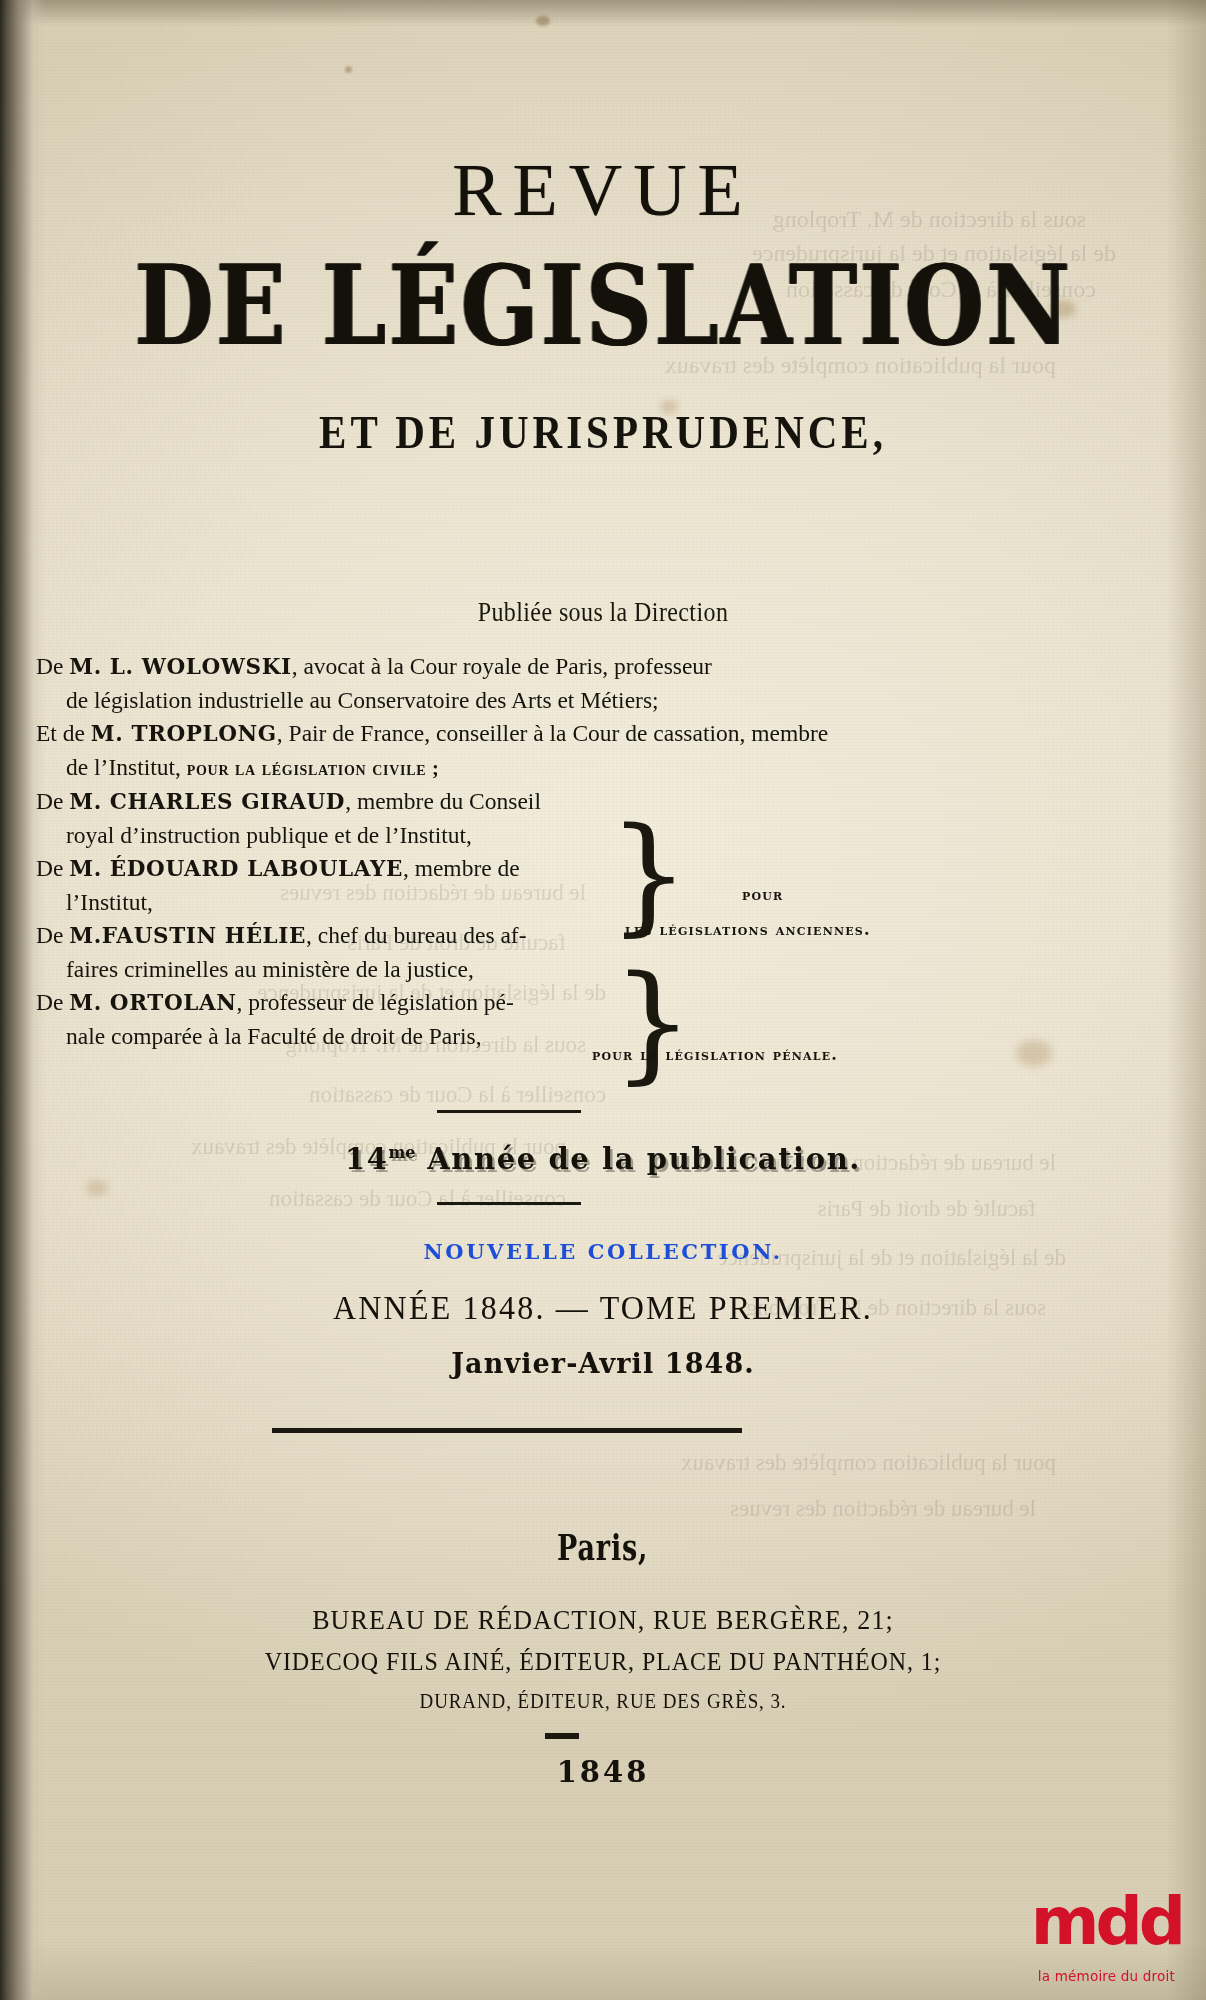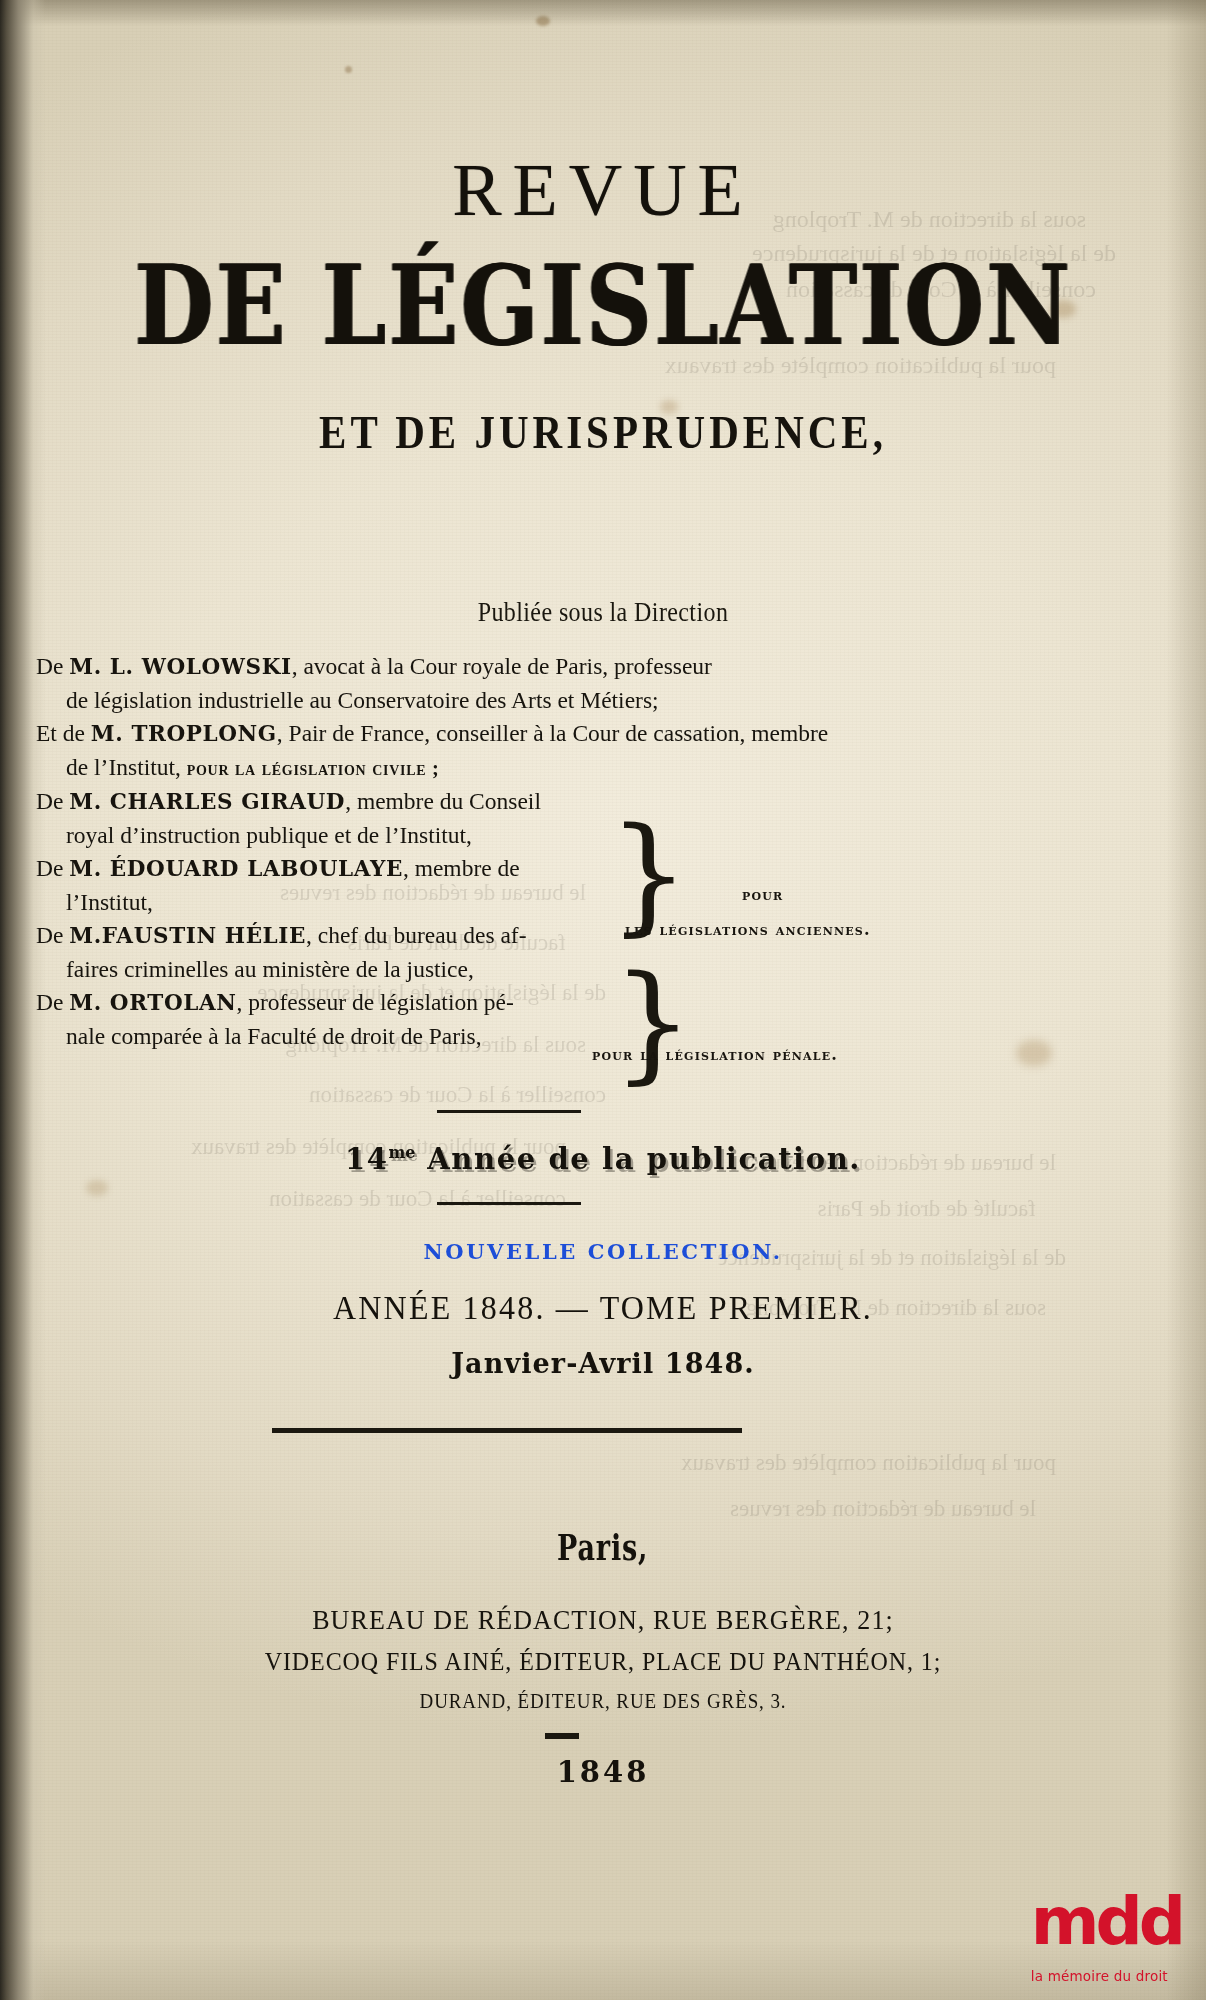--- a/index.html
+++ b/index.html
@@ -193,21 +193,21 @@
     font-size:19px;letter-spacing:.9px;color:#16130d;
     transform:scaleY(1.06);transform-origin:50% 0;
   }
   .t-year{
     position:absolute;left:0;right:0;top:1755px;text-align:center;
     font-family:"DejaVu Serif","Liberation Serif",serif;
     font-size:29px;font-weight:700;letter-spacing:3px;color:#15120c;
   }
 
   
-  #logo{position:absolute;right:24px;bottom:16px;text-align:left;}
+  #logo{position:absolute;right:24px;bottom:16px;text-align:center;}
   #logo .mdd{
     font-family:"DejaVu Sans","Liberation Sans",sans-serif;
     font-weight:700;font-size:66px;line-height:.92;
     color:#d3122a;letter-spacing:-4px;
   }
   #logo .tag{
     font-family:"DejaVu Sans","Liberation Sans",sans-serif;
     font-size:13.5px;color:#d3122a;letter-spacing:.2px;margin-top:15px;
   }
 </style>

